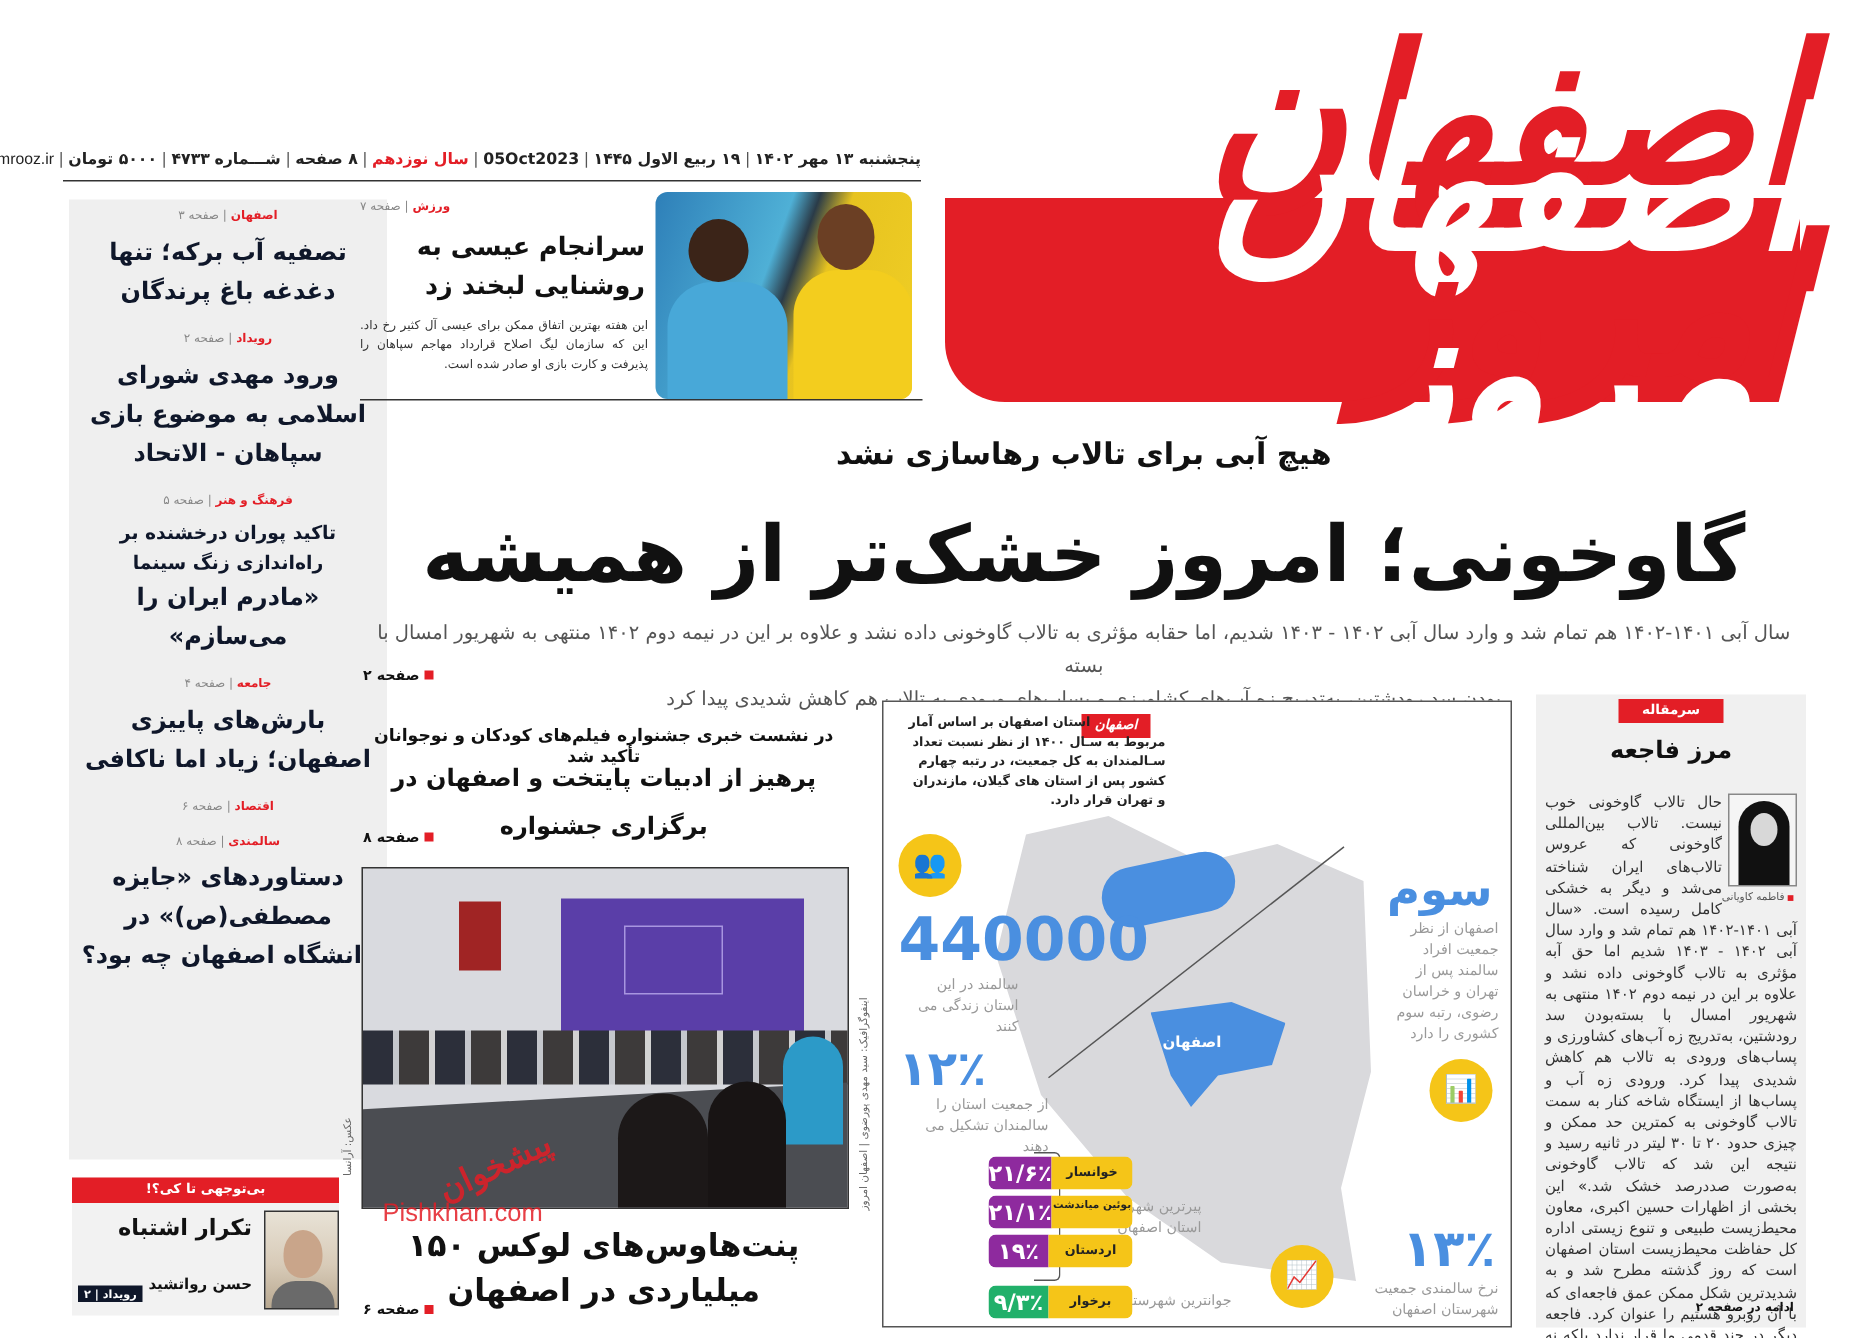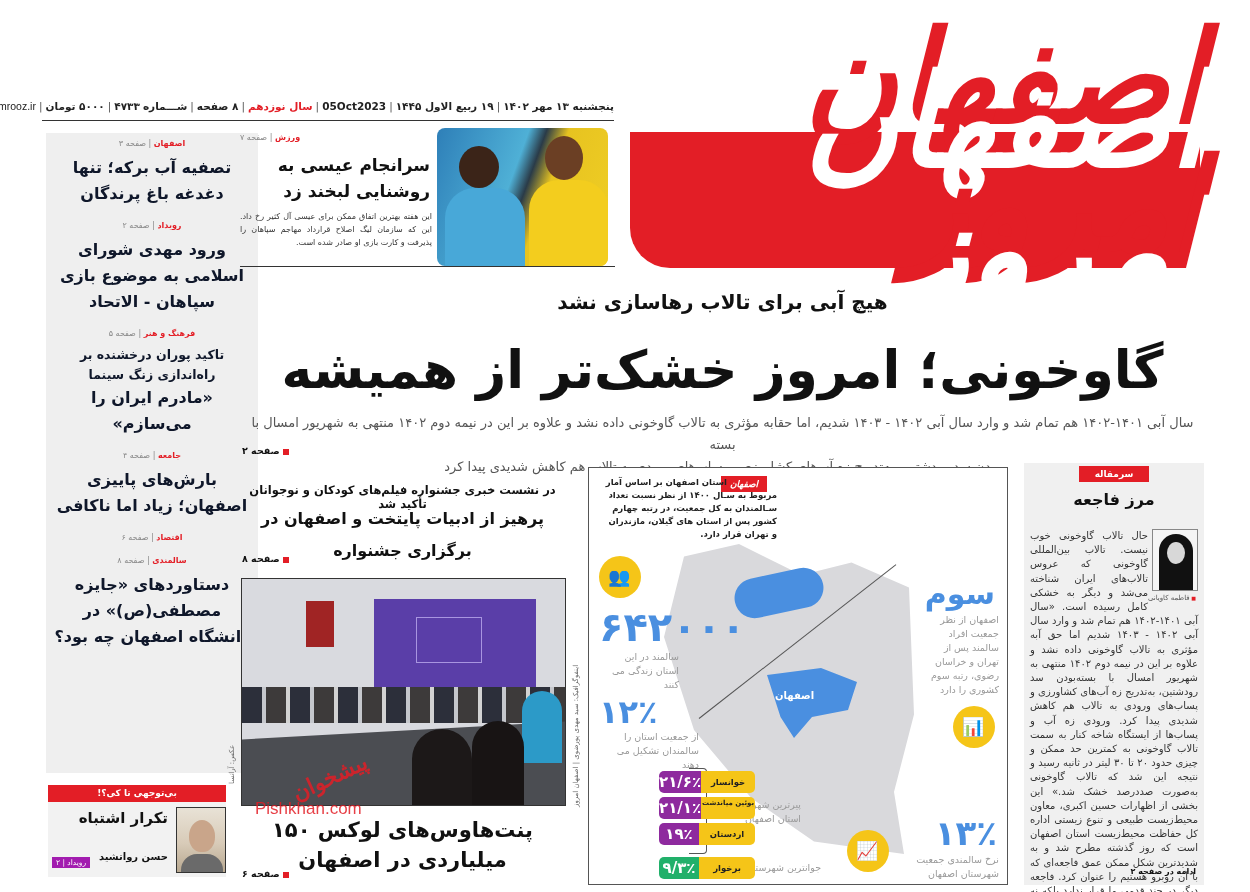--- a/index.html
+++ b/index.html
@@ -50,21 +50,21 @@
   
   .bl-box { left: 48px; top: 785px; width: 178px; height: 92px; background: #f2f2f2; }
   .bl-header { position: absolute; left: 0; top: 0; width: 178px; height: 17px; background: #e31e26;
     color: #fff; font-size: 9px; text-align: center; line-height: 17px; font-weight: bold; }
   .bl-photo { position: absolute; left: 128px; top: 22px; width: 50px; height: 66px;
     background: linear-gradient(180deg,#e8e2d6 0%,#d8cbb8 55%,#b8a890 100%); border: 1px solid #333; }
   .bl-photo .face { position: absolute; left: 12px; top: 12px; width: 26px; height: 32px; border-radius: 50% 50% 45% 45%; background: #c9a58a; }
   .bl-photo .shirt { position: absolute; left: 4px; bottom: 0; width: 42px; height: 18px; background: #6a6a6a; border-radius: 16px 16px 0 0; }
   .bl-title { position: absolute; right: 58px; top: 24px; font-size: 15px; font-weight: bold; }
   .bl-author { position: absolute; right: 58px; top: 66px; font-size: 10px; font-weight: bold; }
-  .bl-tag { position: absolute; left: 4px; top: 72px; background: #a21caf; color: #fff; font-size: 7.5px; padding: 1px 4px; }
+  .bl-tag { position: absolute; left: 4px; top: 72px; background: #0f172a; color: #fff; font-size: 7.5px; padding: 1px 4px; font-weight: bold; }
 
   
   .sport-photo { left: 437px; top: 128px; width: 171px; height: 138px; border-radius: 8px;
     background: linear-gradient(110deg, #2e7fb8 0%, #4fb0d6 42%, #2a3b48 50%, #e7c320 60%, #f0cf25 100%);
     overflow: hidden; }
   .sport-photo .p1 { position: absolute; left: 22px; top: 18px; width: 40px; height: 42px; border-radius: 50%; background: #3b2418; }
   .sport-photo .p2 { position: absolute; left: 108px; top: 8px; width: 38px; height: 44px; border-radius: 50%; background: #6b3f24; }
   .sport-photo .b1 { position: absolute; left: 8px; top: 60px; width: 80px; height: 90px; border-radius: 30px 30px 0 0; background: #48a8d8; }
   .sport-photo .b2 { position: absolute; left: 92px; top: 52px; width: 80px; height: 96px; border-radius: 30px 30px 0 0; background: #f3cd1e; }
   .sport-kicker { left: 240px; top: 133px; width: 190px; font-size: 8px; color: #888; text-align: left; }
@@ -260,21 +260,21 @@
   <div class="map"></div>
   <div class="caspian"></div>
   <div class="isf"></div>
   <div class="isf-label">اصفهان</div>
   <div class="line1"></div>
 
   <div class="info-logo">اصفهان امروز</div>
   <div class="info-intro">استان اصفهان بر اساس آمار مربوط به سـال ۱۴۰۰ از نظر نسبت تعداد سـالمندان به کل جمعیت، در رتبه چهارم کشور پس از استان های گیلان، مازندران و تهران قرار دارد.</div>
 
   <div class="info-icon-circle" style="left:10px; top:88px;">👥</div>
-  <div class="info-big" style="left:10px; top:136px; font-size:40px;">۶۴۲۰۰۰</div>
+  <div class="info-big" style="left:10px; top:136px; font-size:40px;">440000</div>
   <div class="info-small" style="left:10px; top:182px; width:80px;">سالمند در این استان زندگی می کنند</div>
 
   <div class="info-big" style="left:10px; top:225px; font-size:32px;">۱۲٪</div>
   <div class="info-small" style="left:10px; top:262px; width:100px;">از جمعیت استان را سالمندان تشکیل می دهند</div>
 
   <div class="rank-word">سوم</div>
   <div class="info-small" style="right:8px; top:145px; width:70px;">اصفهان از نظر جمعیت افراد سالمند پس از تهران و خراسان رضوی، رتبه سوم کشوری را دارد</div>
   <div class="info-icon-circle" style="right:12px; top:238px;">📊</div>
 
   <div class="info-big" style="right:10px; top:345px; font-size:34px;">۱۳٪</div>

